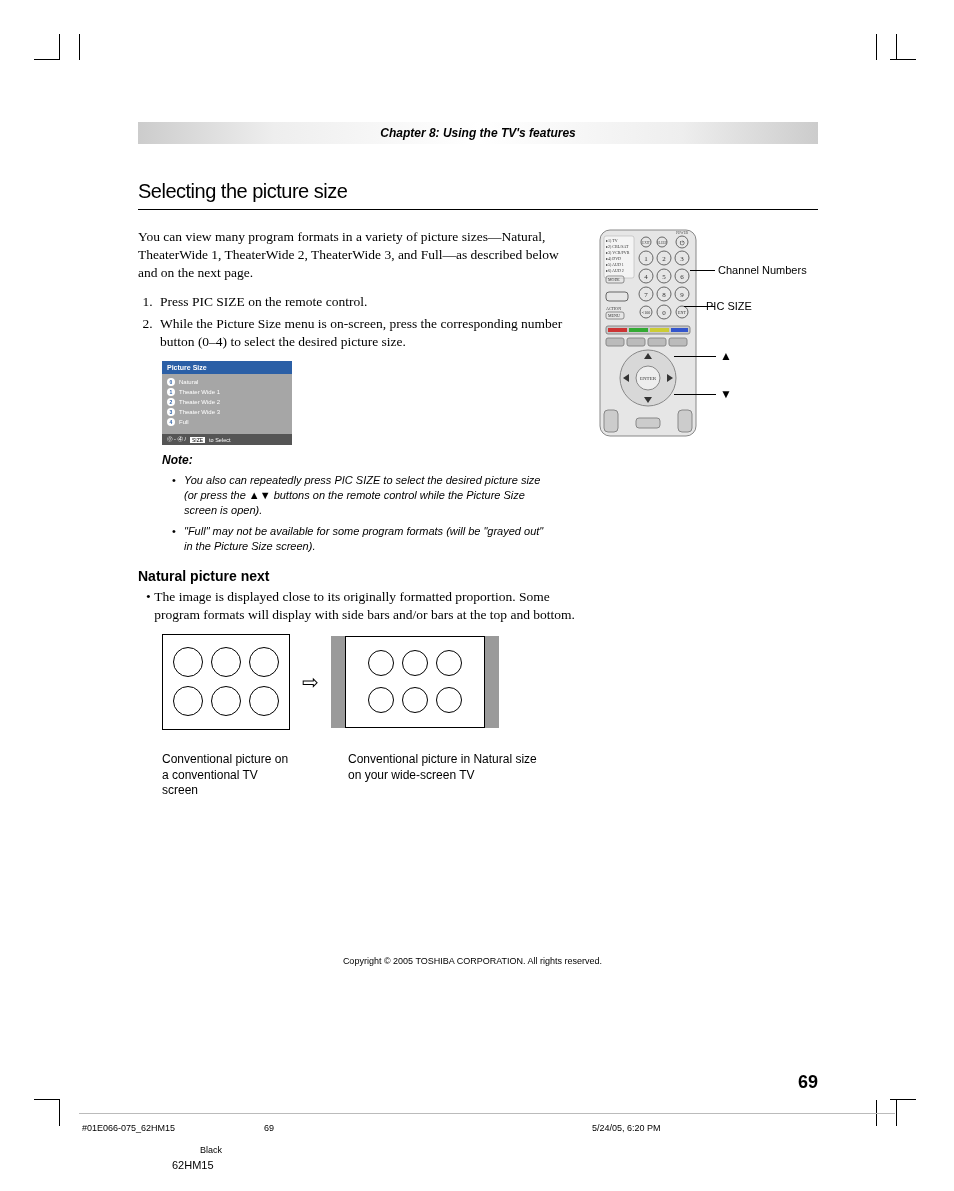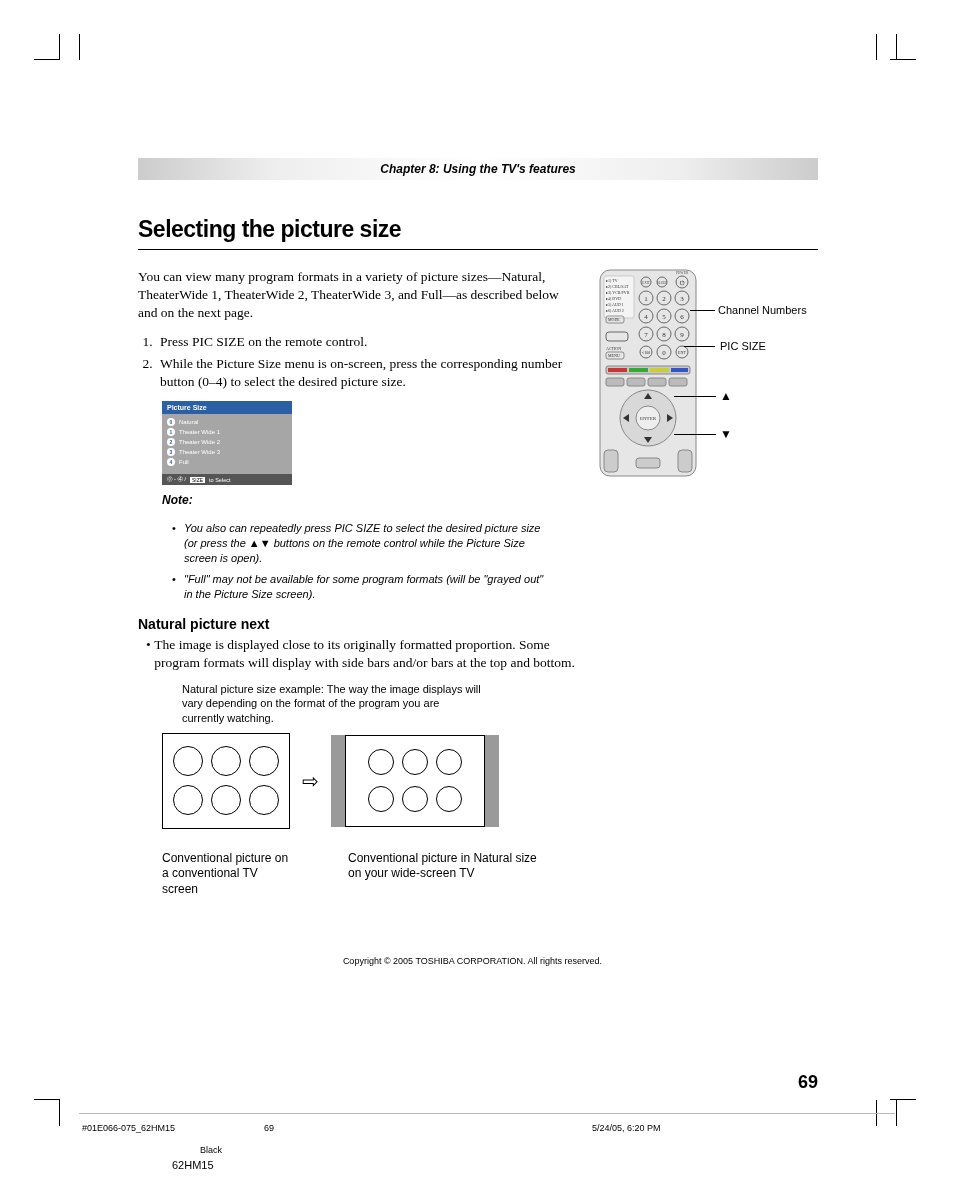--- a/index.html
+++ b/index.html
@@ -34,26 +34,25 @@
   .chapter-bar {
     height: 22px;
     background: linear-gradient(to right, #ccc 0%, #eee 20%, #fff 50%, #eee 80%, #ccc 100%);
     text-align: center;
     font-style: italic;
     font-weight: bold;
     font-family: Arial, Helvetica, sans-serif;
     font-size: 12px;
     line-height: 22px;
     color: #000;
-    margin-top: 36px;
   }
   h1 {
     font-family: Arial, Helvetica, sans-serif;
-    font-weight: bold;
-    font-size: 23px;
+    font-weight: normal;
+    font-size: 20px;
     margin: 36px 0 6px 0;
     letter-spacing: -0.5px;
   }
   .title-rule {
     border: none;
     border-top: 1px solid #000;
     margin: 0 0 18px 0;
   }
   .two-col {
     display: flex;
@@ -89,21 +88,21 @@
     background:#fff; color:#2b5fa6;
     display:flex; align-items:center; justify-content:center;
     font-size:5px; font-weight:bold;
   }
   .osd-foot {
     background:#555; color:#fff; padding:2px 5px;
     display:flex; align-items:center; gap:4px; font-size:5.5px;
   }
   .osd-foot .wb { display:inline-block; background:#fff; color:#000; padding:0 2px; font-size:5px; }
 
-  .note-label { font-family: Arial, Helvetica, sans-serif; font-weight:bold; font-style:italic; font-size:12px; margin:6px 0 14px 24px; }
+  .note-label { font-family: Arial, Helvetica, sans-serif; font-weight:bold; font-style:italic; font-size:12px; margin:6px 0 6px 24px; }
   .note-list { margin:0 0 14px 36px; padding:0; list-style: none; font-family: Arial, Helvetica, sans-serif; font-style:italic; font-size:11px; line-height:1.35; max-width: 370px; }
   .note-list li { margin-bottom:6px; position:relative; padding-left: 10px; }
   .note-list li::before { content:"•"; position:absolute; left:-2px; top:0; font-style: normal; }
 
   h3 { font-family: Arial, Helvetica, sans-serif; font-size:14px; font-weight:bold; margin:10px 0 4px 0; }
   .bullet-para { display:flex; margin:0 0 10px 0; font-size:13.5px; line-height:1.35; }
   .bullet-para .dot { width:16px; padding-left: 8px; }
 
   .example-note { font-family: Arial, Helvetica, sans-serif; font-size:11px; margin: 6px 0 8px 44px; max-width: 300px; line-height: 1.3; }
 
@@ -208,21 +207,20 @@
         <li>You also can repeatedly press PIC SIZE to select the desired picture size (or press the ▲▼ buttons on the remote control while the Picture Size screen is open).</li>
         <li>"Full" may not be available for some program formats (will be "grayed out" in the Picture Size screen).</li>
       </ul>
 
       <h3>Natural picture next</h3>
       <div class="bullet-para">
         <span class="dot">•</span>
         <span>The image is displayed close to its originally formatted proportion. Some program formats will display with side bars and/or bars at the top and bottom.</span>
       </div>
 
-      <div class="example-note">Natural picture size example: The way the image displays will vary depending on the format of the program you are currently watching.</div>
 
       <div class="diagrams">
         <div class="tv-box tv-small">
           <div class="circ-row">
               <div class="circ"></div>
               <div class="circ"></div>
               <div class="circ"></div>
             </div>
           <div class="circ-row">
               <div class="circ"></div>
@@ -332,21 +330,21 @@
         <rect x="6" y="182" width="14" height="22" rx="4" fill="#ccc" stroke="#888"></rect>
         <rect x="80" y="182" width="14" height="22" rx="4" fill="#ccc" stroke="#888"></rect>
 
         <rect x="38" y="190" width="24" height="10" rx="3" fill="#ccc" stroke="#888"></rect>
       </svg>
       
       <div class="callout-line" style="left:92px; top:42px; width:25px;"></div>
       <div class="callout" style="left:120px; top:36px;">Channel Numbers</div>
 
       <div class="callout-line" style="left:86px; top:78px; width:31px;"></div>
-      <div class="callout" style="left:122px; top:72px;">PIC SIZE</div>
+      <div class="callout" style="left:108px; top:72px;">PIC SIZE</div>
 
       <div class="callout-line" style="left:76px; top:128px; width:42px;"></div>
       <div class="callout" style="left:122px; top:121px; font-size:12px;">▲</div>
 
       <div class="callout-line" style="left:76px; top:166px; width:42px;"></div>
       <div class="callout" style="left:122px; top:159px; font-size:12px;">▼</div>
     </div>
   </div>
 </div>
 

